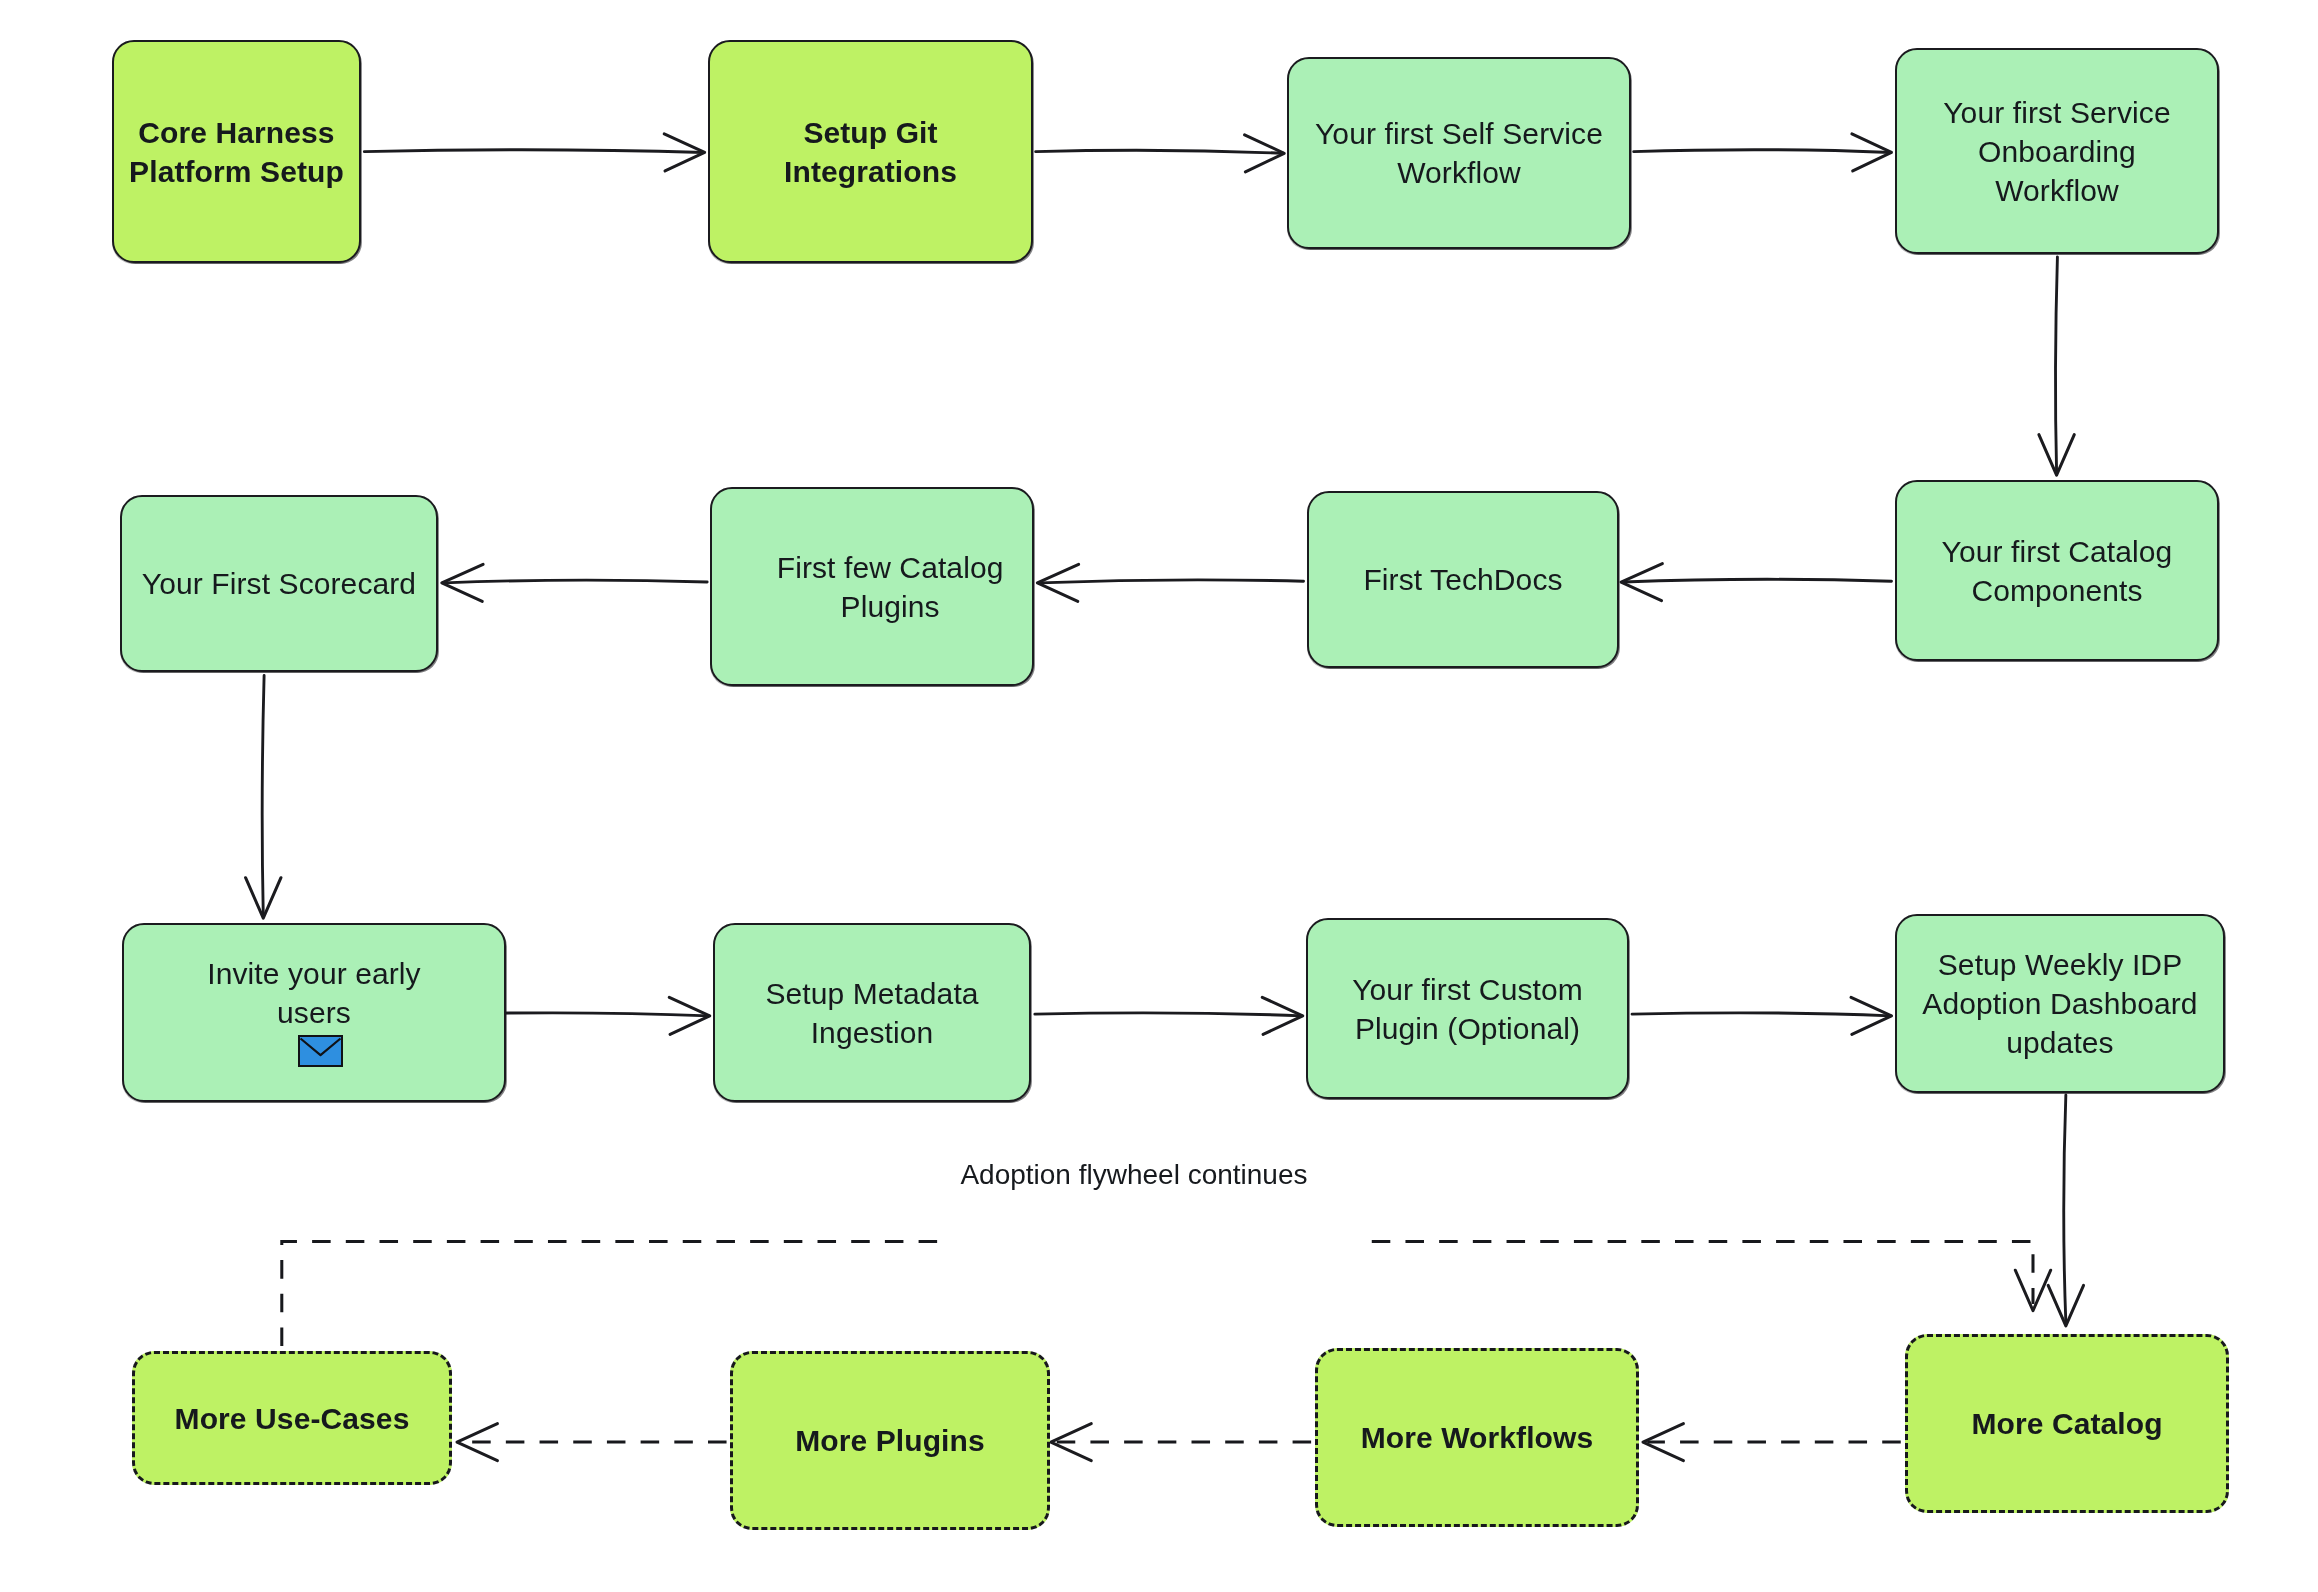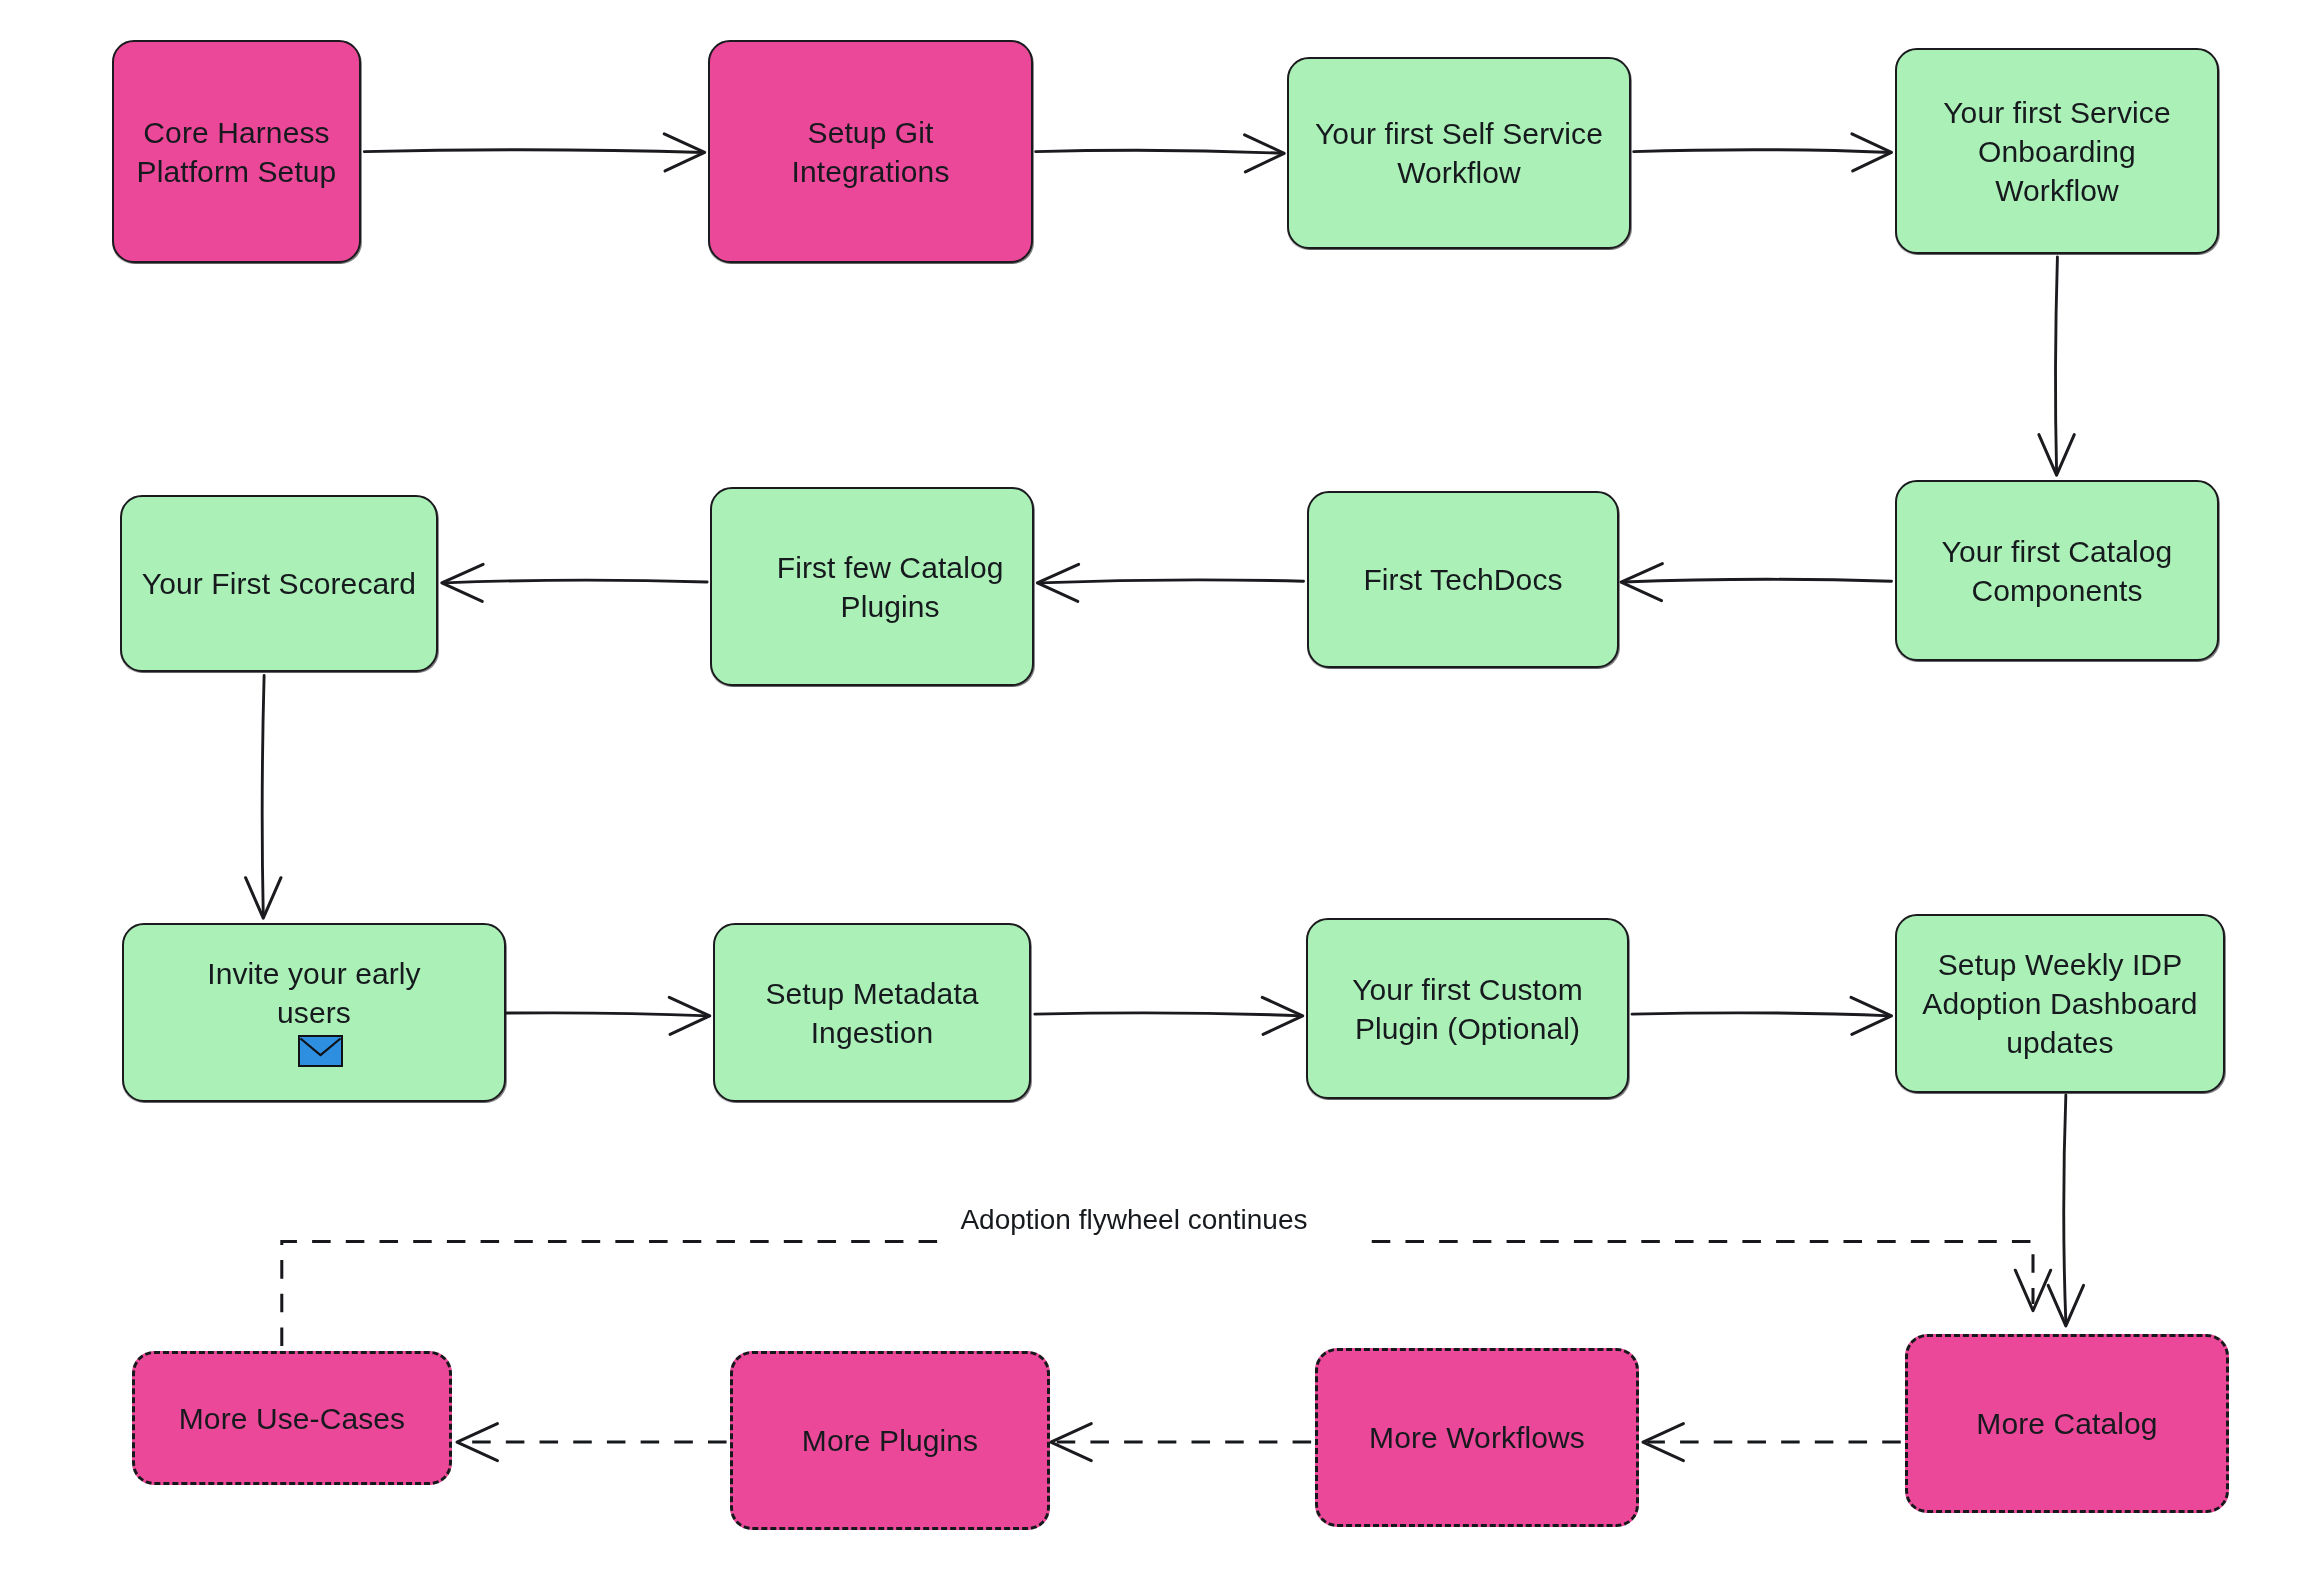--- a/index.html
+++ b/index.html
@@ -44,21 +44,21 @@
     white-space: pre-line;
   }
   .node.solid {
     border: 2.5px solid #1b1b1f;
     box-shadow: 1.7px 1.7px 0 -0.8px rgba(27,27,31,.55),
                -0.8px 1.7px 0 -0.8px rgba(27,27,31,.30);
   }
   .node.dashed {
     border: 3.4px dashed #17181c;
   }
-  .fill-blue { background: #ec4899; }
+  .fill-blue { background: #bef264; font-weight: bold; }
   .fill-green { background: #abf0b6; }
 
   .envelope {
     display: inline-block;
     position: relative;
     width: 45px;
     height: 32px;
     vertical-align: -5px;
     margin-left: 13.5px;
   }
@@ -249,18 +249,18 @@
   </div>
 
   <div class="node dashed fill-blue" style="left:1315px; top:1348px; width:324px; height:179px;">
     <span class="label">More Workflows</span>
   </div>
 
   <div class="node dashed fill-blue" style="left:1905px; top:1334px; width:324px; height:179px;">
     <span class="label">More Catalog</span>
   </div>
 
-  <div class="edge-label" style="left:952px; top:1220px; transform:translateY(-50%);text-align:right;">
+  <div class="edge-label" style="left:952px; top:1175px; transform:translateY(-50%);text-align:right;">
     <span>Adoption flywheel continues</span>
   </div>
 
 </div>
 
 
 </body></html>

